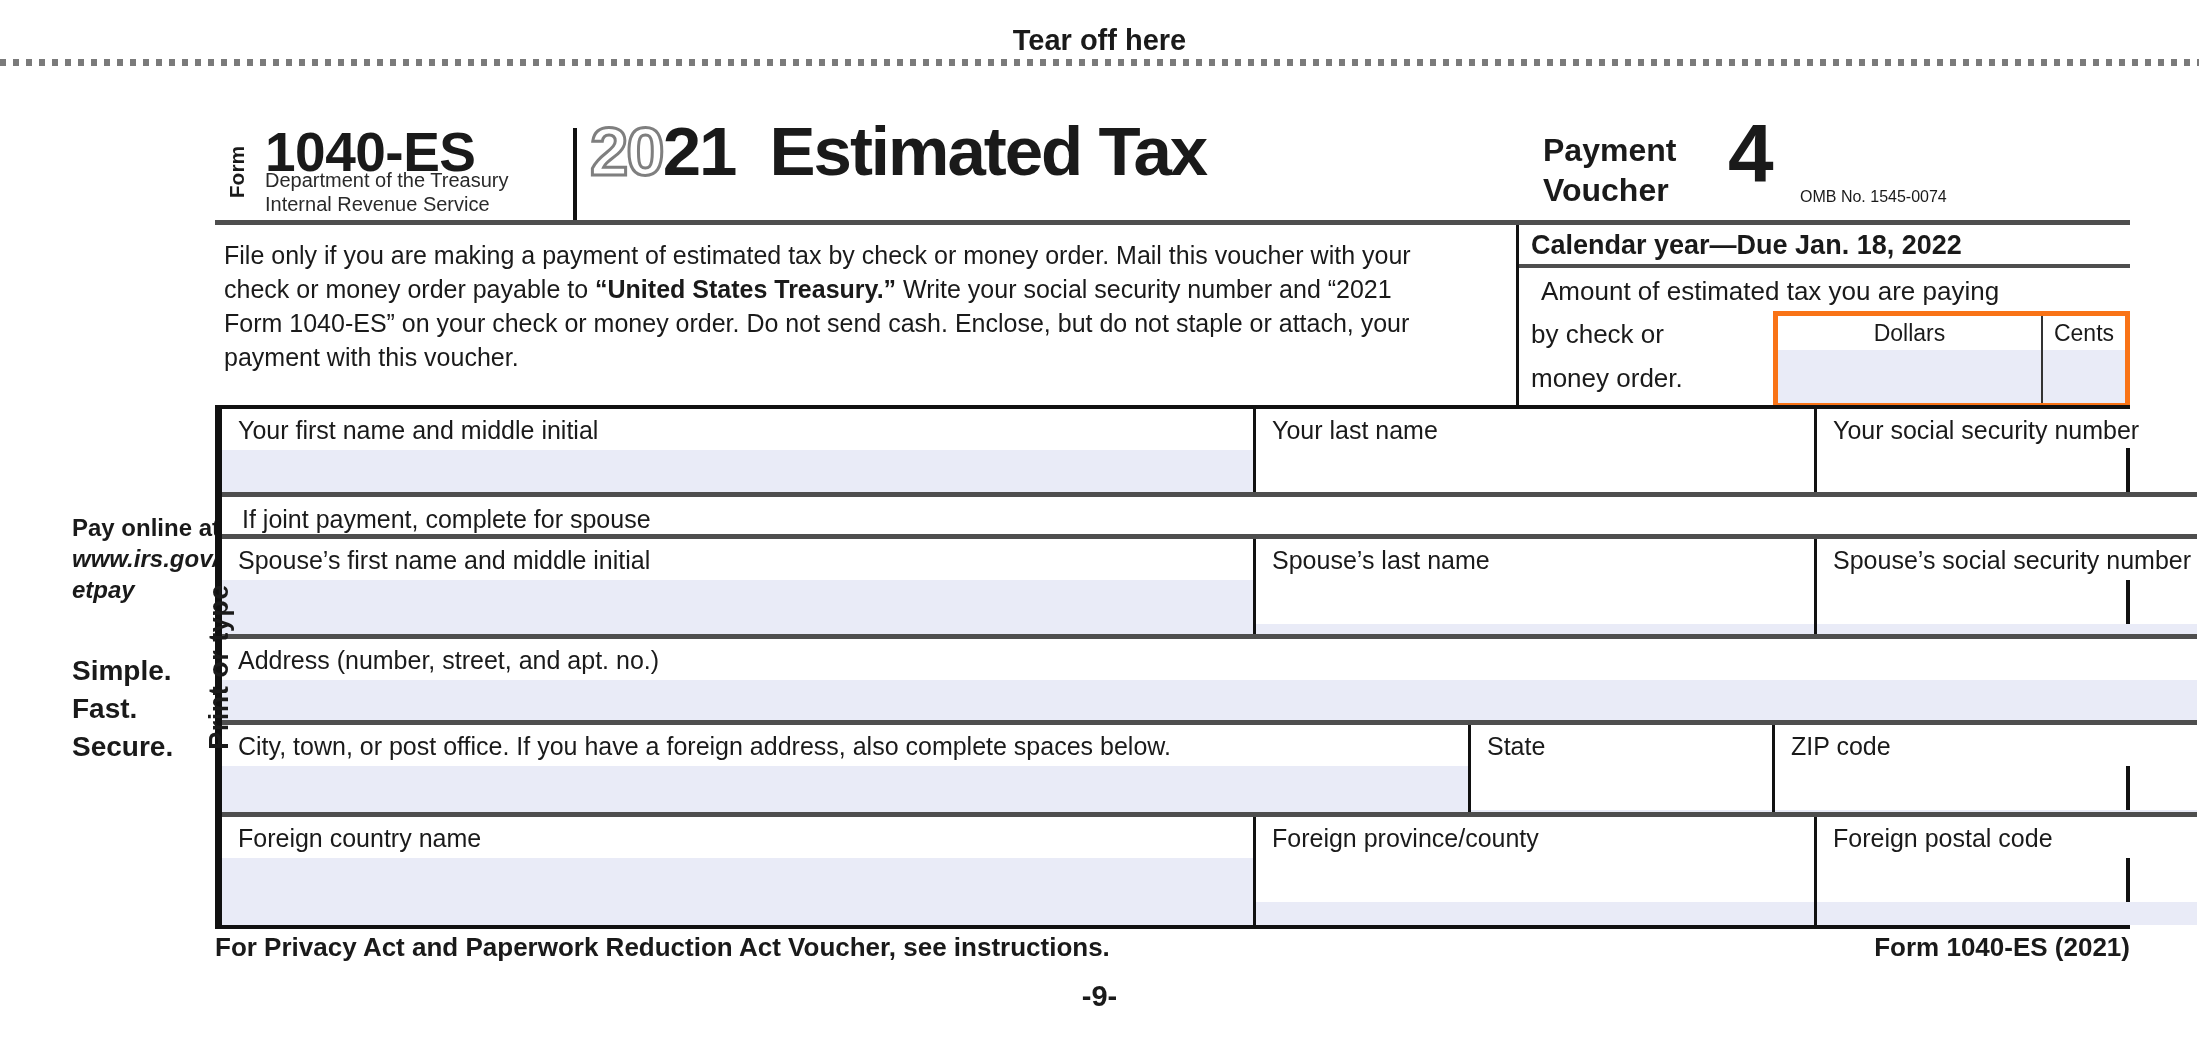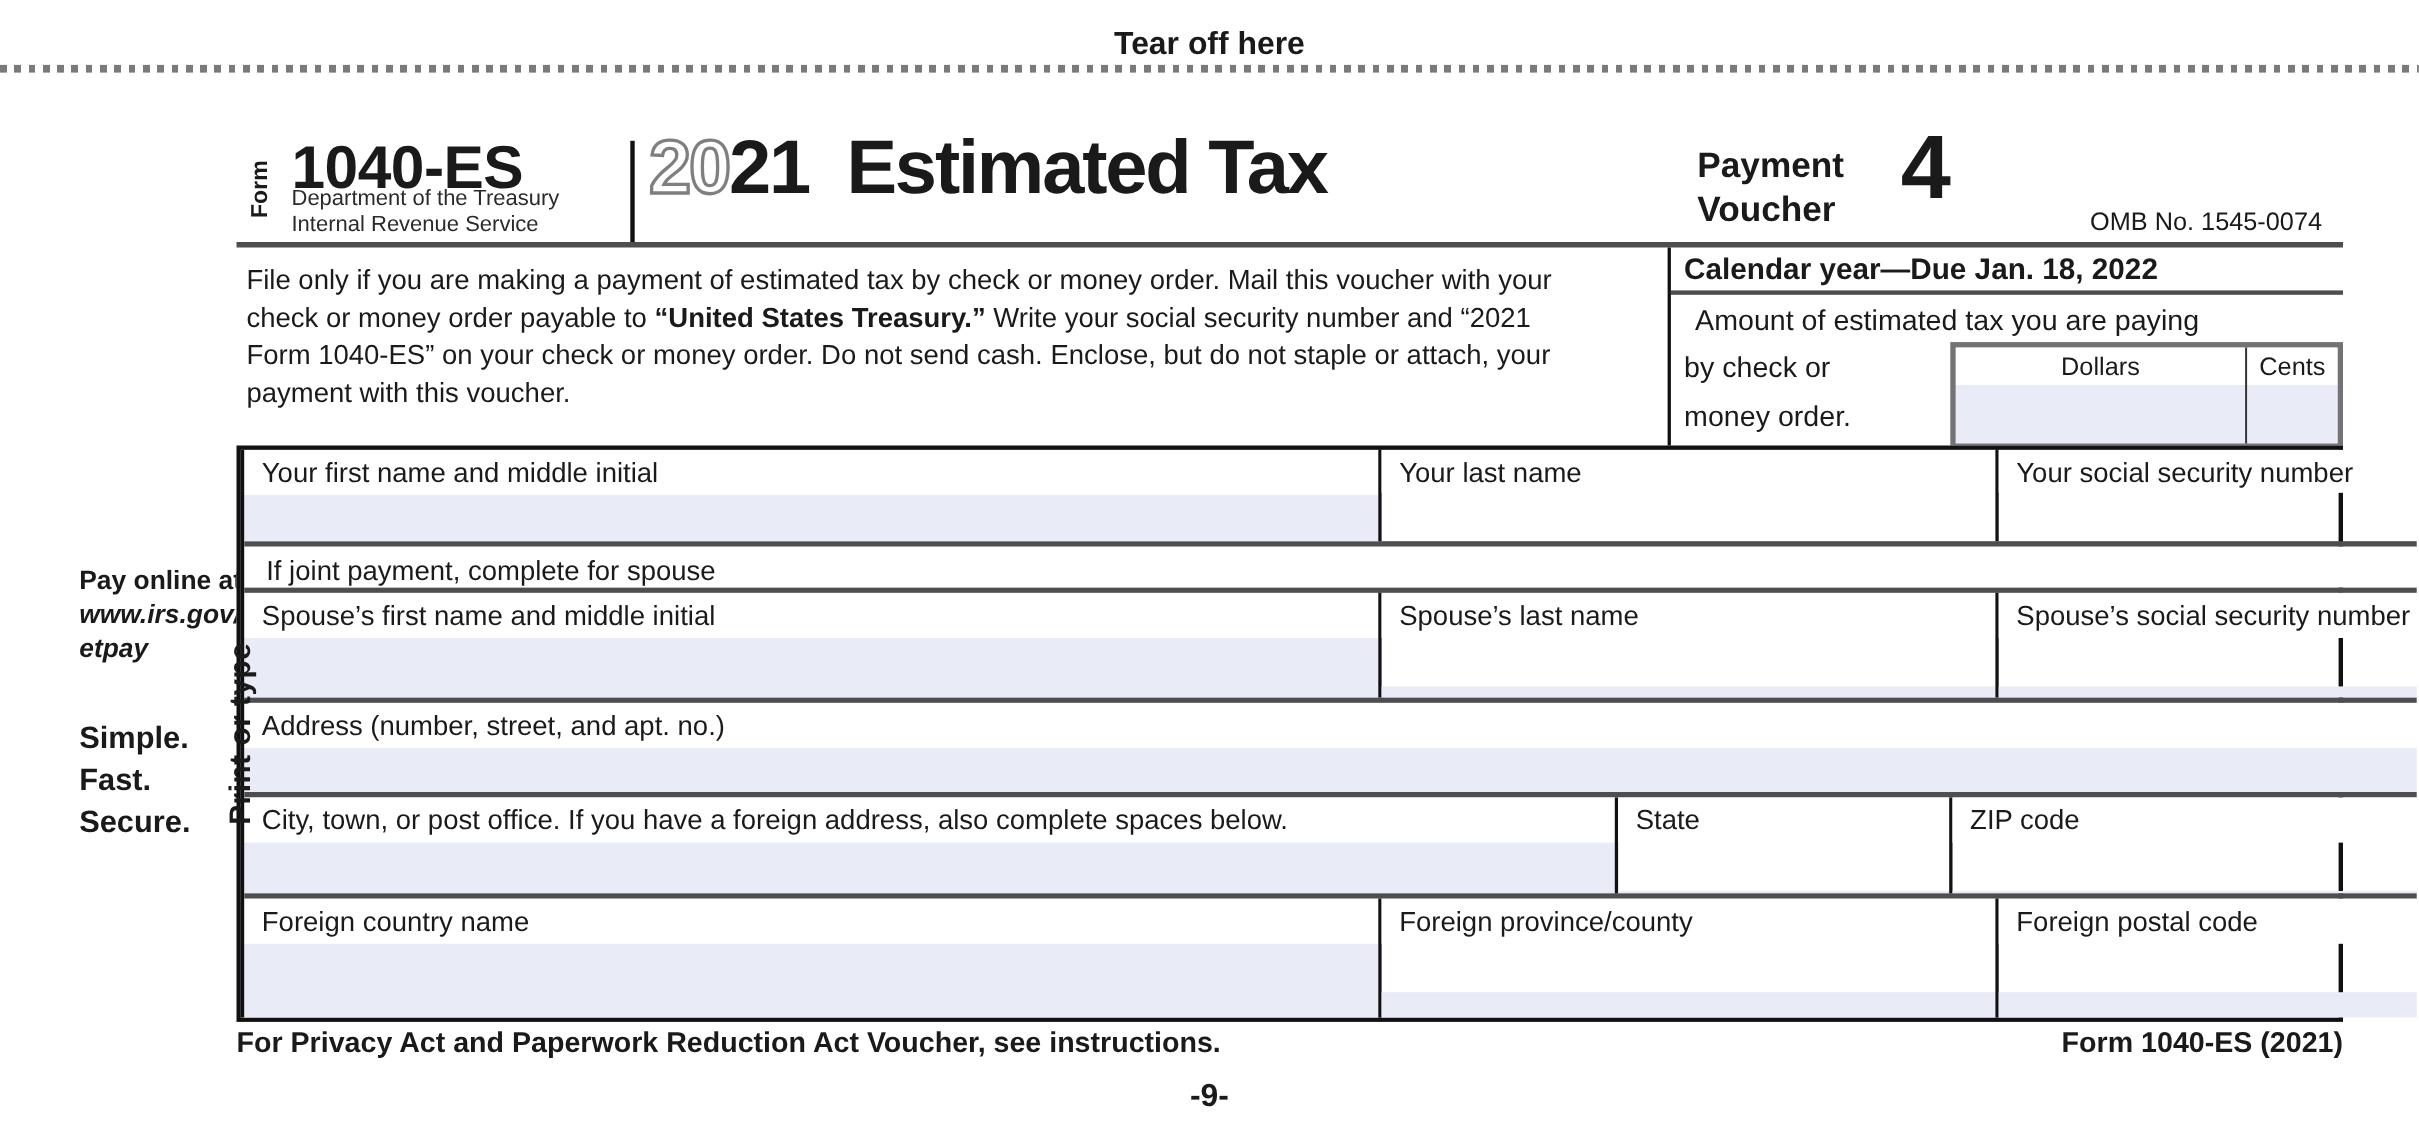--- a/index.html
+++ b/index.html
@@ -19,35 +19,35 @@
                  letter-spacing:-0.5px; }
   .dept { position:absolute; left:265px; top:168px; font-size:20px; line-height:24px; color:#2a2a2a; }
   .hdr-div { position:absolute; left:573px; top:128px; width:4px; height:93px; background:#111; }
   .main-title { position:absolute; left:590px; top:112px; font-size:69px; font-weight:bold;
                 letter-spacing:-2px; white-space:nowrap; }
   .year-outline { color:#ffffff; -webkit-text-stroke:3px #7f7f7f; }
   .title-rest { margin-left:34px; }
   .payment-voucher { position:absolute; left:1543px; top:130px; font-size:32px; font-weight:bold;
                      line-height:40px; }
   .voucher-num { position:absolute; left:1728px; top:106px; font-size:82px; font-weight:bold; }
-  .omb { position:absolute; left:1900px; top:188px; font-size:23px; }
+  .omb { position:absolute; left:1800px; top:188px; font-size:16px; }
   .hdr-rule { position:absolute; left:215px; top:220px; width:1915px; height:5px; background:#4e4e4e; }
 
   
   .instructions { position:absolute; left:224px; top:238px; width:1195px;
                   font-size:25px; line-height:34px; }
 
   
   .vdiv { position:absolute; left:1516px; top:225px; width:3px; height:182px; background:#111; }
   .calendar-line { position:absolute; left:1531px; top:230px; font-size:27px; font-weight:bold; }
   .cal-rule { position:absolute; left:1519px; top:264px; width:611px; height:4px; background:#4e4e4e; }
   .amount-line { position:absolute; left:1531px; top:276px; font-size:26px;margin-left:10px; }
   .bycheck { position:absolute; left:1531px; top:312px; font-size:26px; line-height:44px; }
   .amount-box { position:absolute; left:1773px; top:311px; width:357px; height:97px;
-                border:5px solid #737373; display:flex; background:#fff; }
+                border:5px solid #f97316; display:flex; background:#fff; }
   .amount-col { display:flex; flex-direction:column; }
   .amount-col.dollars { width:263px; }
   .amount-col.cents { flex:1; border-left:2px solid #333; }
   .amount-col .albl { height:34px; display:flex; align-items:center; justify-content:center;
                       font-size:23px; background:#fff; }
   .amount-col .ainp { flex:1; background:#e9ebf7; }
 
   
   .pay-online { position:absolute; left:72px; top:512px; width:160px; font-size:24px;
                 font-weight:bold; line-height:31px; }

